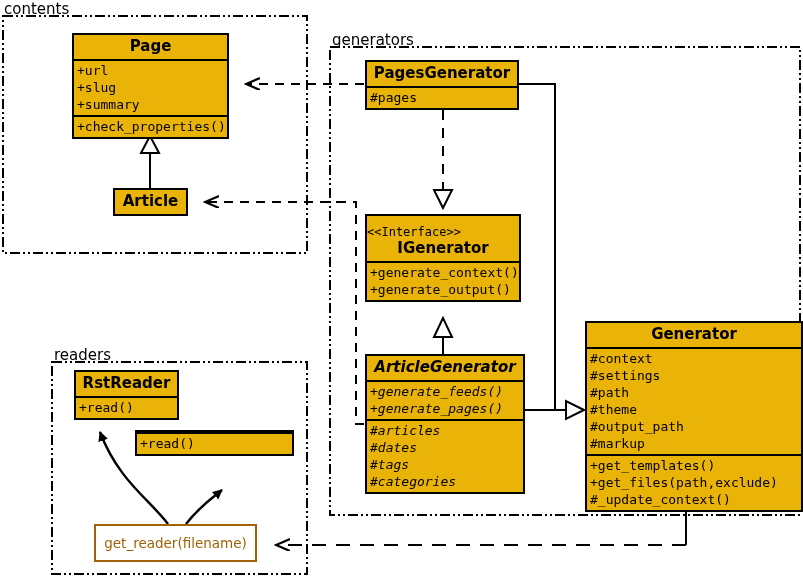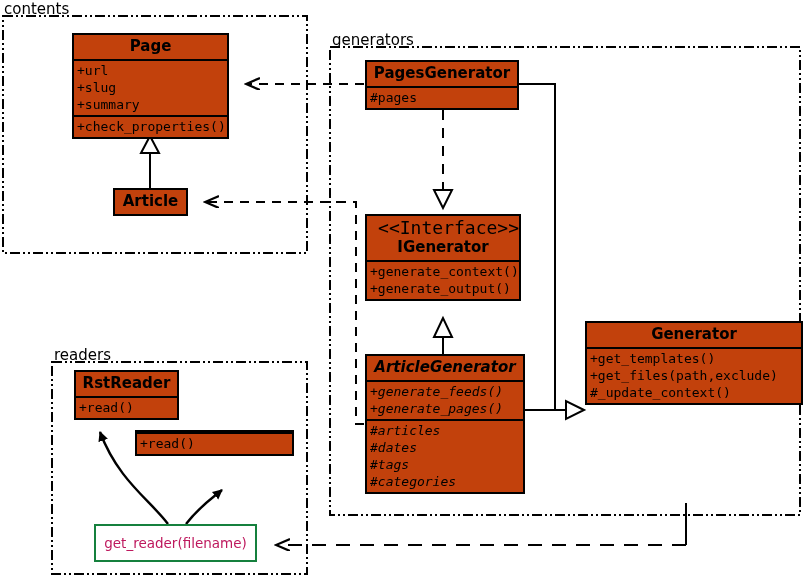--- a/index.html
+++ b/index.html
@@ -27,64 +27,64 @@
     font-family: "DejaVu Sans", sans-serif;
     font-size: 15px;
     color: #000;
     white-space: nowrap;
     line-height: 1;
   }
   .umlbox {
     position: absolute;
     box-sizing: border-box;
     border: 2px solid #000;
-    background: #c2410c;
+    background: #eab308;
   }
   .uml-title {
     font-family: "DejaVu Sans", sans-serif;
     font-weight: bold;
     font-size: 15px;
     text-align: center;
     color: #000;
     padding: 3px 4px 4px 4px;
     line-height: 1.15;
     white-space: nowrap;
   }
   .uml-stereo {
     font-family: "DejaVu Sans Mono", monospace;
     font-weight: normal;
-    font-size: 18px;
-    text-align: right;
+    font-size: 12px;
+    text-align: left;
     color: #000;
     line-height: 1.15;
-    padding-top: 2px;
+    padding-top: 10px;
   }
   .uml-sep {
     border-top: 2px solid #000;
   }
   .uml-compartment {
     font-family: "DejaVu Sans Mono", monospace;
     font-size: 13px;
     color: #000;
     padding: 1px 1px 2px 3px;
     line-height: 1.31;
     white-space: nowrap;
   }
   .uml-compartment div { white-space: nowrap; }
   .fnbox {
     position: absolute;
     box-sizing: border-box;
-    border: 2px solid #15803d;
+    border: 2px solid #a16207;
     background: #ffffff;
     display: flex;
     align-items: center;
     justify-content: center;
     font-family: "DejaVu Sans", sans-serif;
     font-size: 13.5px;
-    color: #be185d;
+    color: #a16207;
     white-space: nowrap;
   }
 </style>
 </head>
 <body>
 
 <div id="canvas">
 
   <svg class="layer" viewBox="0 0 803 579" xmlns="http://www.w3.org/2000/svg">
     <defs>
@@ -206,20 +206,28 @@
       <div>#articles</div>
       <div>#dates</div>
       <div>#tags</div>
       <div>#categories</div>
     </div>
   </div>
 
   <div class="umlbox" style="left:585px; top:321px; width:218px;">
     <div class="uml-title">Generator</div>
     <div class="uml-compartment uml-sep">
+      <div>#context</div>
+      <div>#settings</div>
+      <div>#path</div>
+      <div>#theme</div>
+      <div>#output_path</div>
+      <div>#markup</div>
+    </div>
+    <div class="uml-compartment uml-sep">
       <div>+get_templates()</div>
       <div>+get_files(path,exclude)</div>
       <div>#_update_context()</div>
     </div>
   </div>
 
   <div class="umlbox" style="left:74px; top:370px; width:105px;">
     <div class="uml-title">RstReader</div>
     <div class="uml-compartment uml-sep">
       <div>+read()</div>

